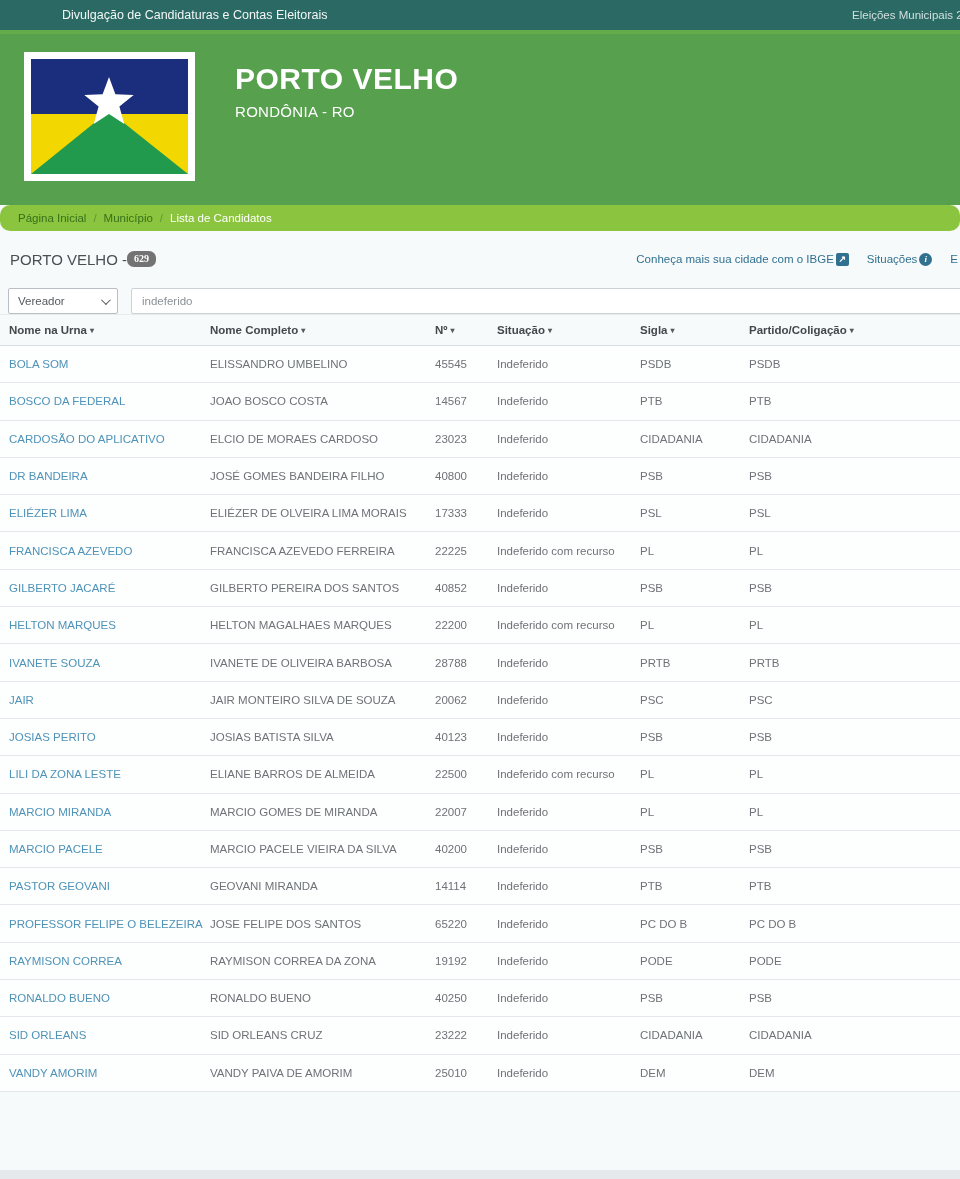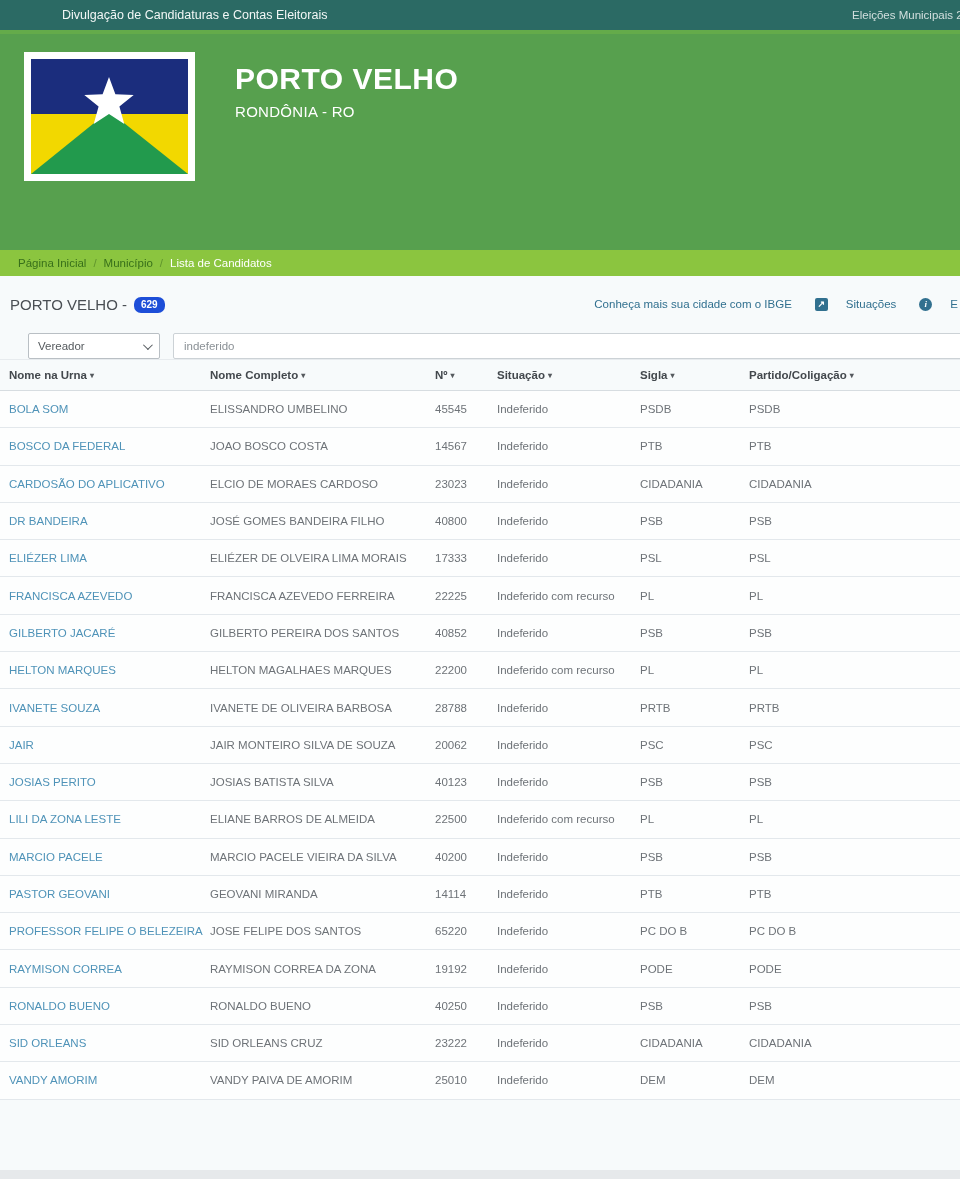--- a/index.html
+++ b/index.html
@@ -6,55 +6,55 @@
   html,body { width:960px; height:1179px; overflow:hidden; }
   body { font-family:"Liberation Sans", sans-serif; background:#f7fafb; position:relative; }
 
   
   .topbar { height:30px; background:#2b6a64; color:#fff; display:flex; align-items:center;
             justify-content:space-between; padding:0 0 0 16px; overflow:hidden; }
   .topbar-title { font-size:12.5px; color:#f2f7f6;margin-left:46px; }
   .topbar-right { font-size:11.5px; color:rgba(255,255,255,.78); white-space:nowrap; margin-right:-9px; }
 
   
-  .cityheader { height:220px; background:#57a04e; border-top:4px solid #64ab4a;
+  .cityheader { height:175px; background:#57a04e; border-top:4px solid #64ab4a;
                 display:flex; align-items:flex-start; padding:18px 0 0 24px; }
   .flag { width:171px; height:129px; background:#fff; padding:7px; flex:0 0 auto; }
   .flag svg { display:block; }
   .city-block { margin-left:40px; padding-top:12px; color:#fff; }
   .city-name { font-size:30px; font-weight:bold; letter-spacing:.5px; line-height:1; }
   .city-state { font-size:15px; font-weight:normal; margin-top:9px; letter-spacing:.3px; }
 
   
   .breadcrumb { height:26px; background:#8bc53f; display:flex; align-items:center;
-                padding-left:18px; font-size:11.5px; gap:7px; }
+                padding-left:18px; font-size:11.5px; gap:7px;border-radius:10px; }
   .crumb { color:#38701a; text-decoration:none; cursor:pointer; }
   .crumb-sep { color:#60942c; }
   .crumb-active { color:#ffffff; }
 
   
   .content { padding:18px 0 0 0; }
   .titlerow { display:flex; align-items:center; justify-content:space-between;
               padding:0 2px 0 10px; height:20px; }
-  .page-title { font-size:15px; color:#4a4f54; font-weight:normal; display:flex; align-items:flex-end; gap:7px; }
-  .count-badge { background:#1d4ed8; color:#fff; font-size:10px; font-weight:bold;
-                 border-radius:7px; padding:2px 7px; line-height:1.2; }
+  .page-title { font-size:15px; color:#4a4f54; font-weight:normal; display:flex; align-items:flex-start; gap:0; }
+  .count-badge { background:#737373; color:#fff; font-size:10px; font-weight:bold;
+                 border-radius:7px; padding:2px 7px; line-height:1.2;font-family:Liberation Serif, serif; }
   .toplinks { display:flex; align-items:center; gap:18px; font-size:11.5px; color:#31708f; white-space:nowrap; }
-  .toplink { display:flex; gap:23px; color:#31708f; cursor:pointer; }
+  .toplink { display:flex; gap:2px; color:#31708f; cursor:pointer; }
   .ext-icon { width:13px; height:13px; background:#31708f; color:#fff; border-radius:2px;
               font-size:9px; display:inline-flex; align-items:center; justify-content:center; font-weight:bold; }
   .info-icon { width:13px; height:13px; background:#31708f; color:#fff; border-radius:50%;
                font-size:9px; font-weight:bold; font-style:italic; display:inline-flex;
                align-items:center; justify-content:center; font-family:"Liberation Serif", serif; }
 
   
   .filterrow { display:flex; align-items:center; margin-top:19px; padding-left:8px; }
-  .select-box { width:132px; height:26px; background:#fff; border:1px solid #b9bfc4; border-radius:2px;
+  .select-box { width:110px; height:26px; background:#fff; border:1px solid #b9bfc4; border-radius:2px;
                 display:flex; align-items:center; justify-content:space-between; padding:0 9px;
-                font-size:11.5px; color:#555a5e; cursor:pointer;margin-left:20px; }
+                font-size:11.5px; color:#555a5e; cursor:pointer; }
   .chevron { width:7px; height:7px; border-right:1.6px solid #555a5e; border-bottom:1.6px solid #555a5e;
              transform:rotate(45deg) translateY(-2px); }
   .search-input { flex:1; height:26px; margin-left:13px; margin-right:-6px; border:1px solid #ccd2d6;
                   border-radius:2px; font-size:11.5px; color:#8b9196; padding:0 10px;
                   font-family:"Liberation Sans", sans-serif; background:#fff; }
 
   
   table { width:100%; border-collapse:collapse; table-layout:fixed; margin-top:0; }
   thead th { text-align:left; font-size:11.5px; font-weight:bold; color:#43484d;
              height:31px; border-top:1px solid #e7ebee; border-bottom:1px solid #d7dde1;
@@ -238,20 +238,28 @@
         </tr>
         <tr>
           <td><a class="name-link">LILI DA ZONA LESTE</a></td>
           <td>ELIANE BARROS DE ALMEIDA</td>
           <td>22500</td>
           <td>Indeferido com recurso</td>
           <td>PL</td>
           <td>PL</td>
         </tr>
         <tr>
+          <td><a class="name-link">MARCIO MIRANDA</a></td>
+          <td>MARCIO GOMES DE MIRANDA</td>
+          <td>22007</td>
+          <td>Indeferido</td>
+          <td>PL</td>
+          <td>PL</td>
+        </tr>
+        <tr>
           <td><a class="name-link">MARCIO PACELE</a></td>
           <td>MARCIO PACELE VIEIRA DA SILVA</td>
           <td>40200</td>
           <td>Indeferido</td>
           <td>PSB</td>
           <td>PSB</td>
         </tr>
         <tr>
           <td><a class="name-link">PASTOR GEOVANI</a></td>
           <td>GEOVANI MIRANDA</td>

